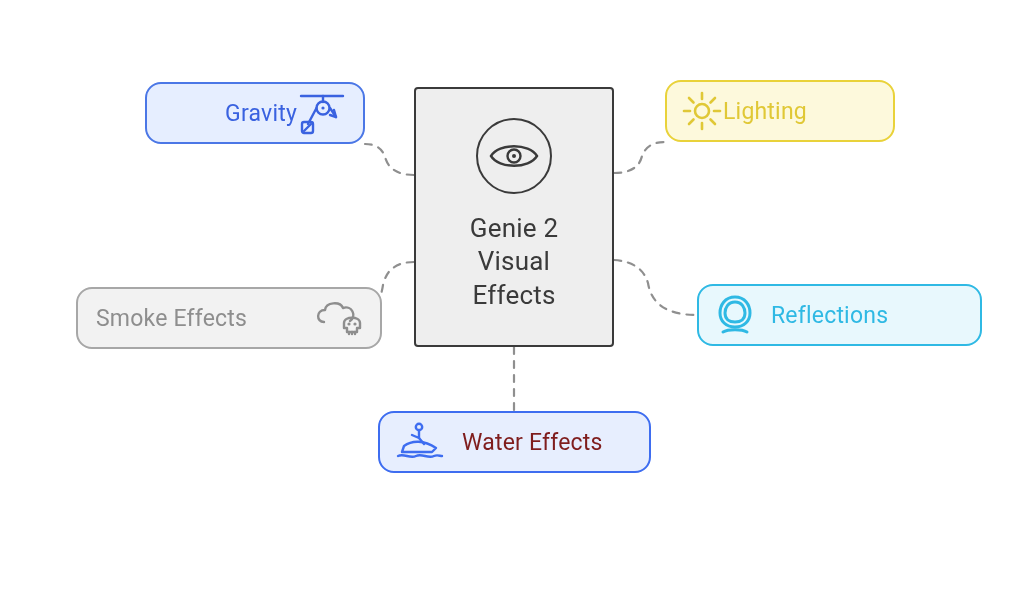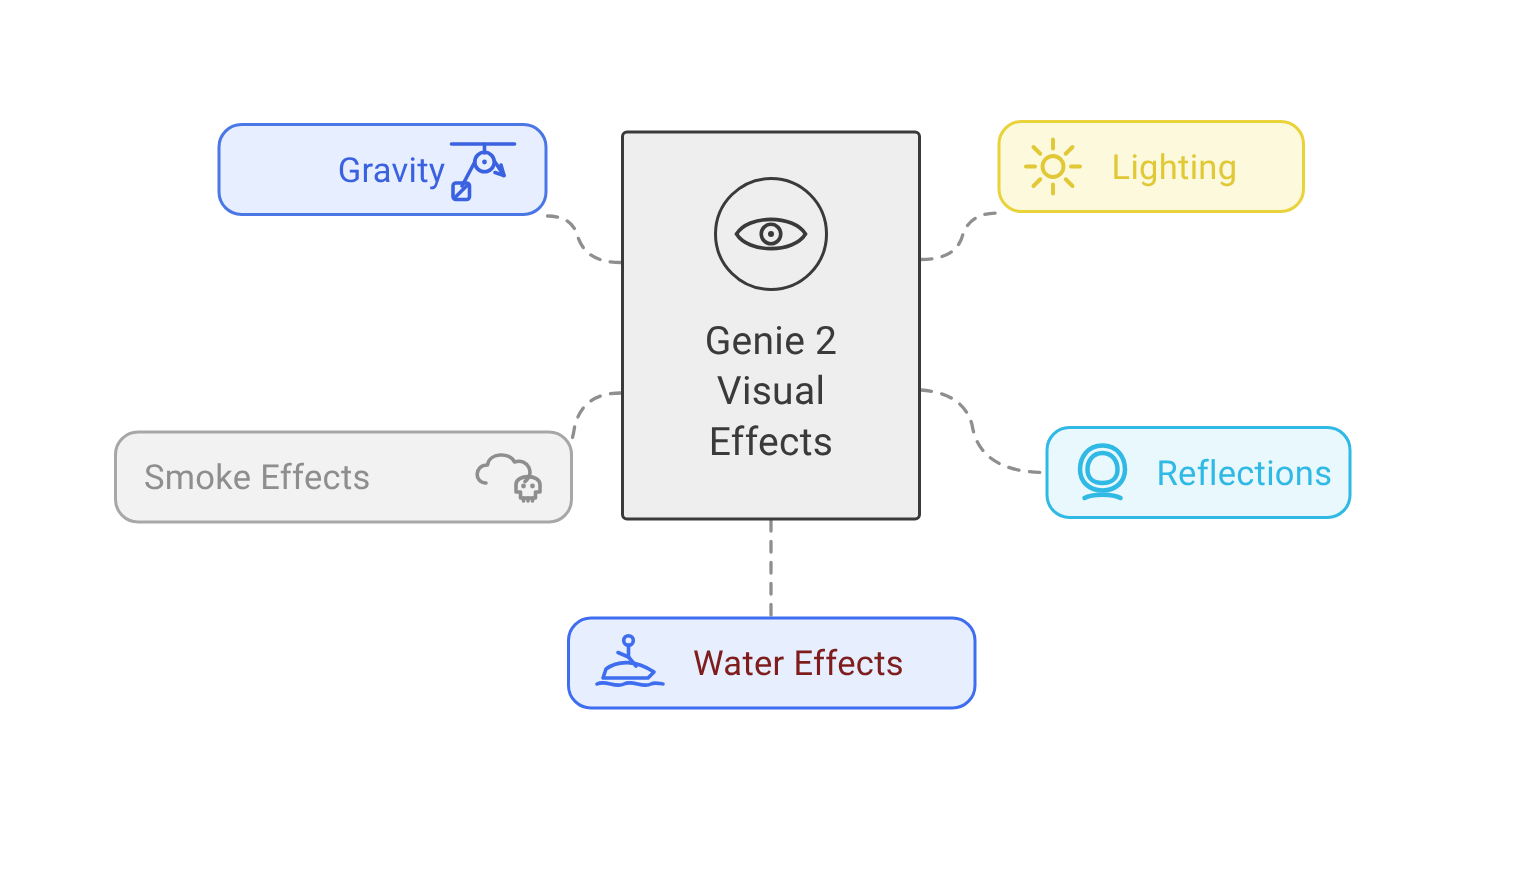--- a/index.html
+++ b/index.html
@@ -88,47 +88,46 @@
     border-color: #4b77e6;
     color: #3a62e0;
     padding: 0 16px 0 24px;
     justify-content: flex-end;
   }
 
   
   .lighting {
     left: 665px;
     top: 80px;
-    width: 205px;
+    width: 230px;
     background: #fdf9dc;
     border-color: #e9d23a;
     color: #e0c836;
     padding: 0 20px 0 14px;
     justify-content: flex-start;
-    gap: 18px;
   }
 
   
   .smoke {
     left: 76px;
     top: 287px;
     width: 306px;
     background: #f2f2f2;
     border-color: #a7a7a7;
     color: #8e8e8e;
     padding: 0 14px 0 18px;
     justify-content: space-between;
   }
   .smoke .label { font-size: 23px; }
 
   
   .reflections {
     left: 697px;
     top: 284px;
-    width: 204px;
+    width: 285px;
     background: #e8f8fd;
     border-color: #2fb9e4;
     color: #2fb9e4;
     padding: 0 18px 0 16px;
     justify-content: flex-start;
     gap: 16px;
   }
 
   
   .water {

